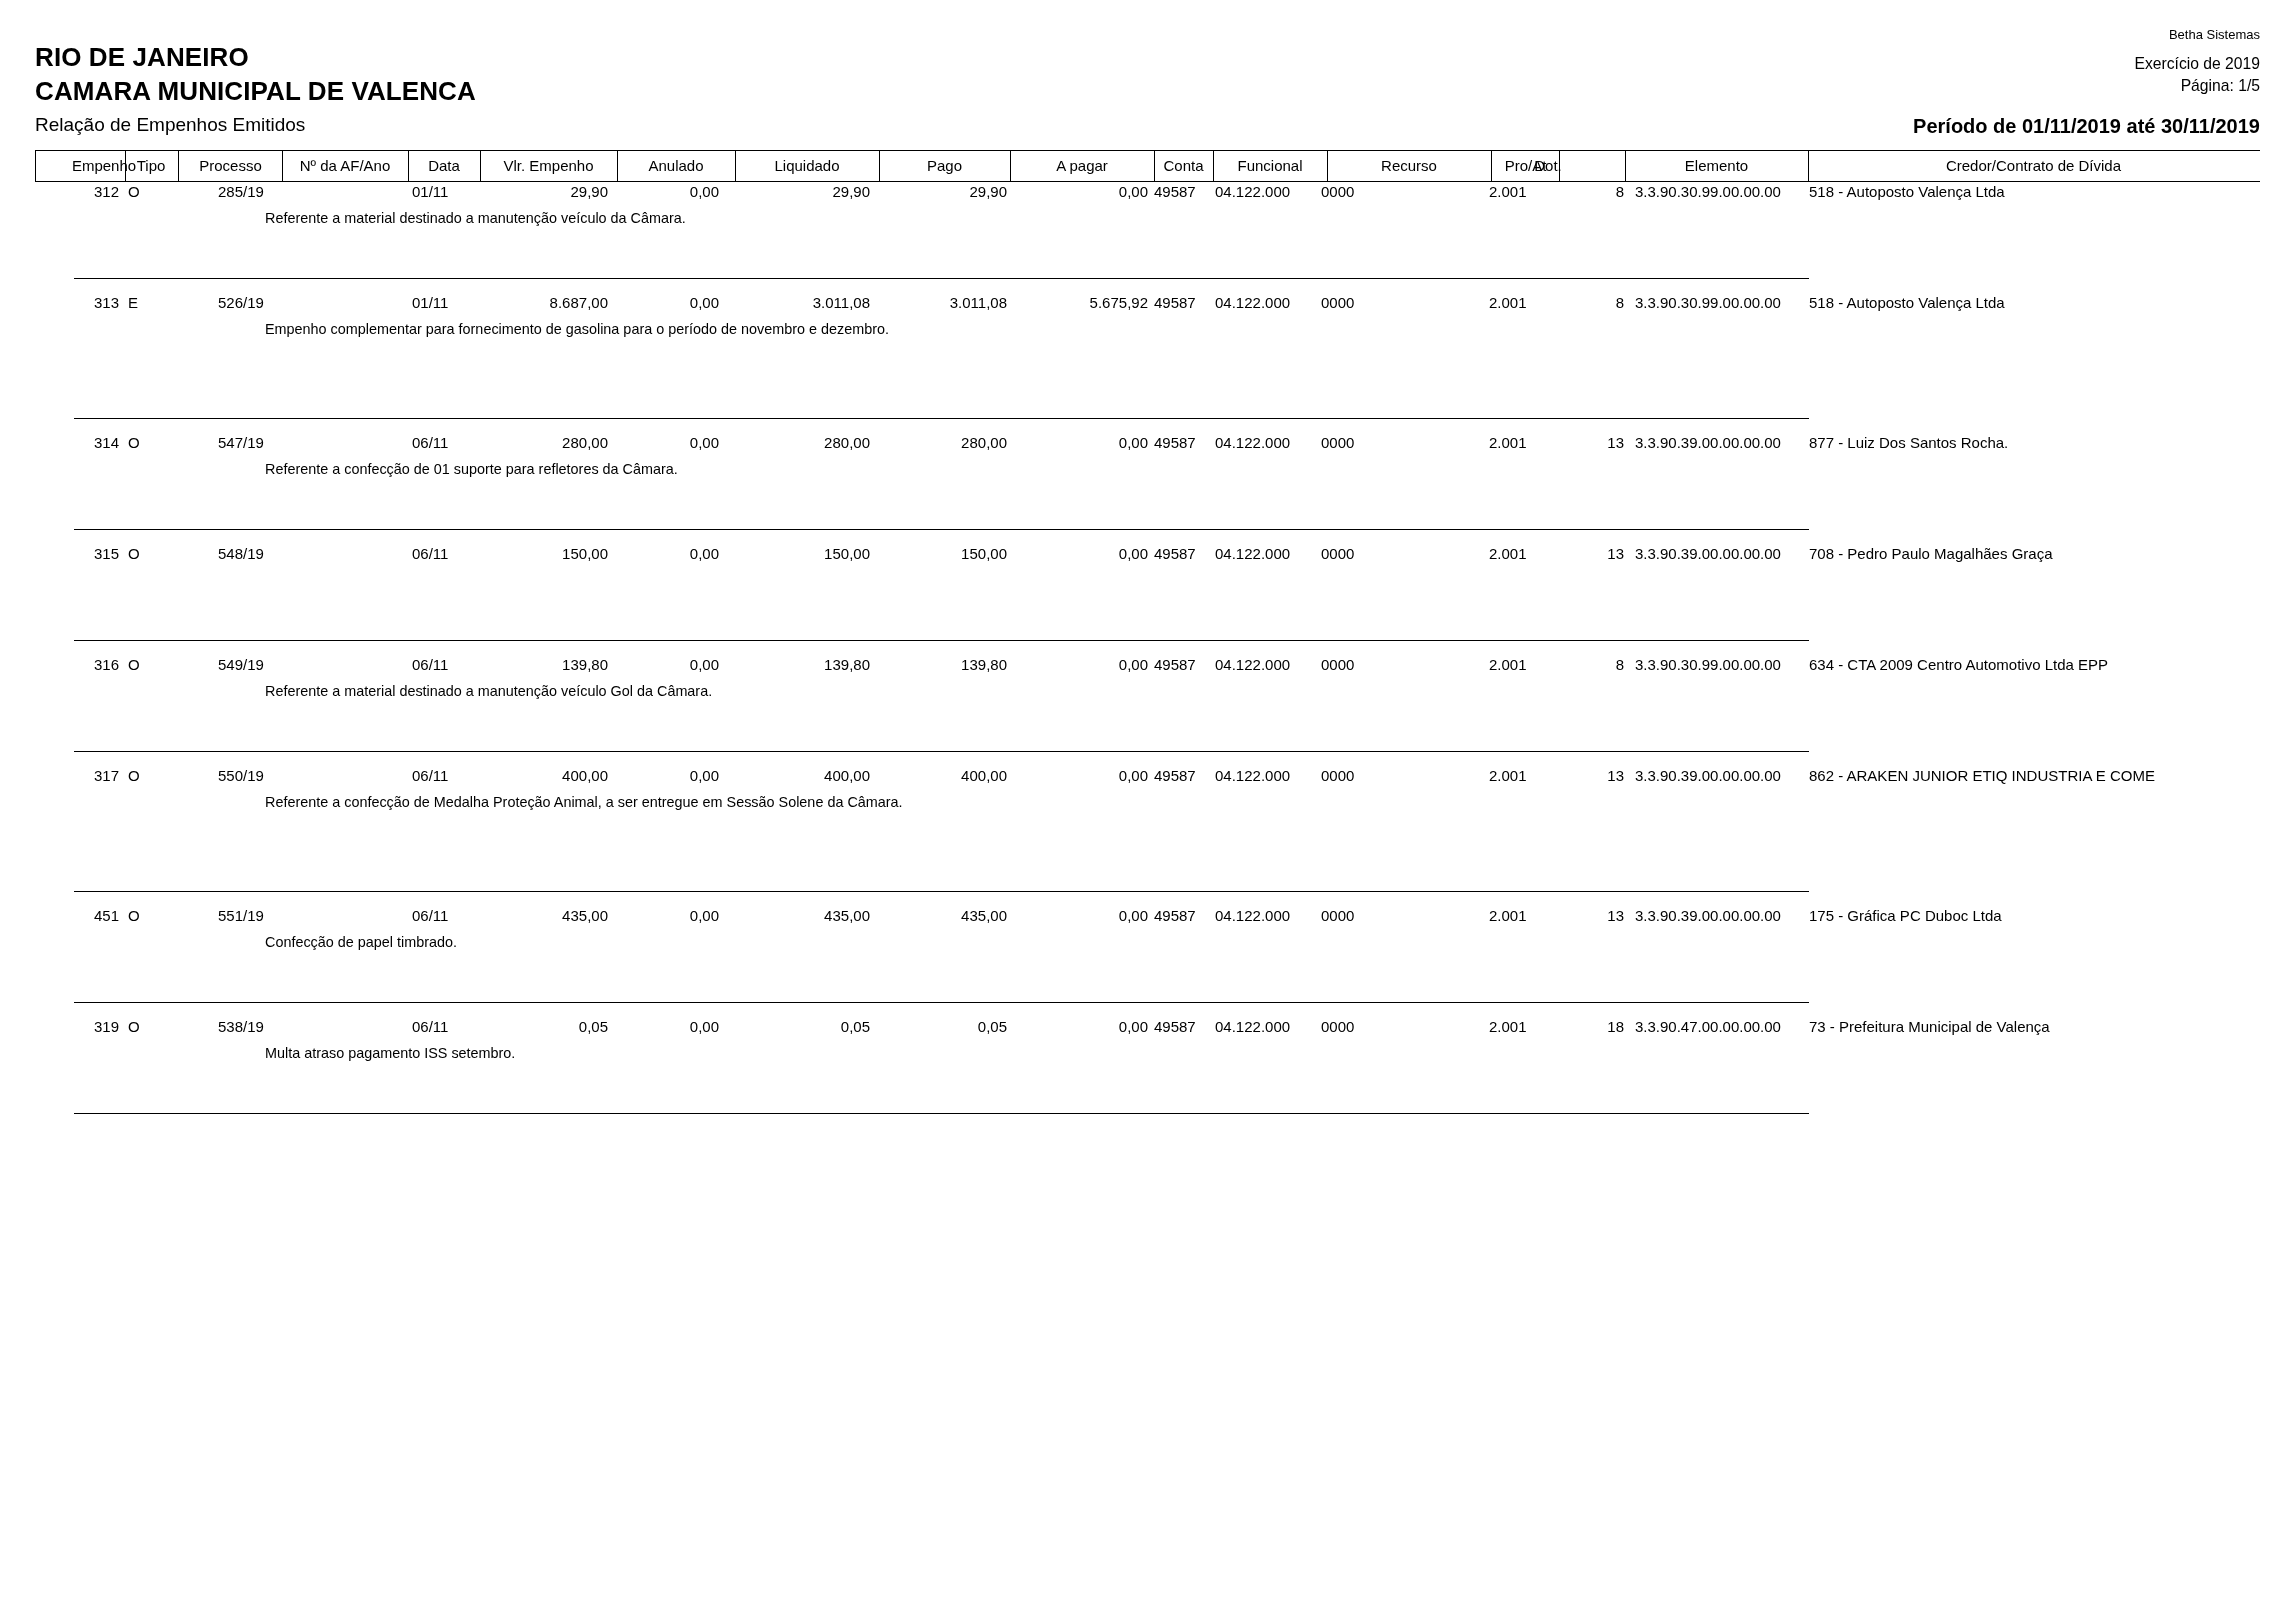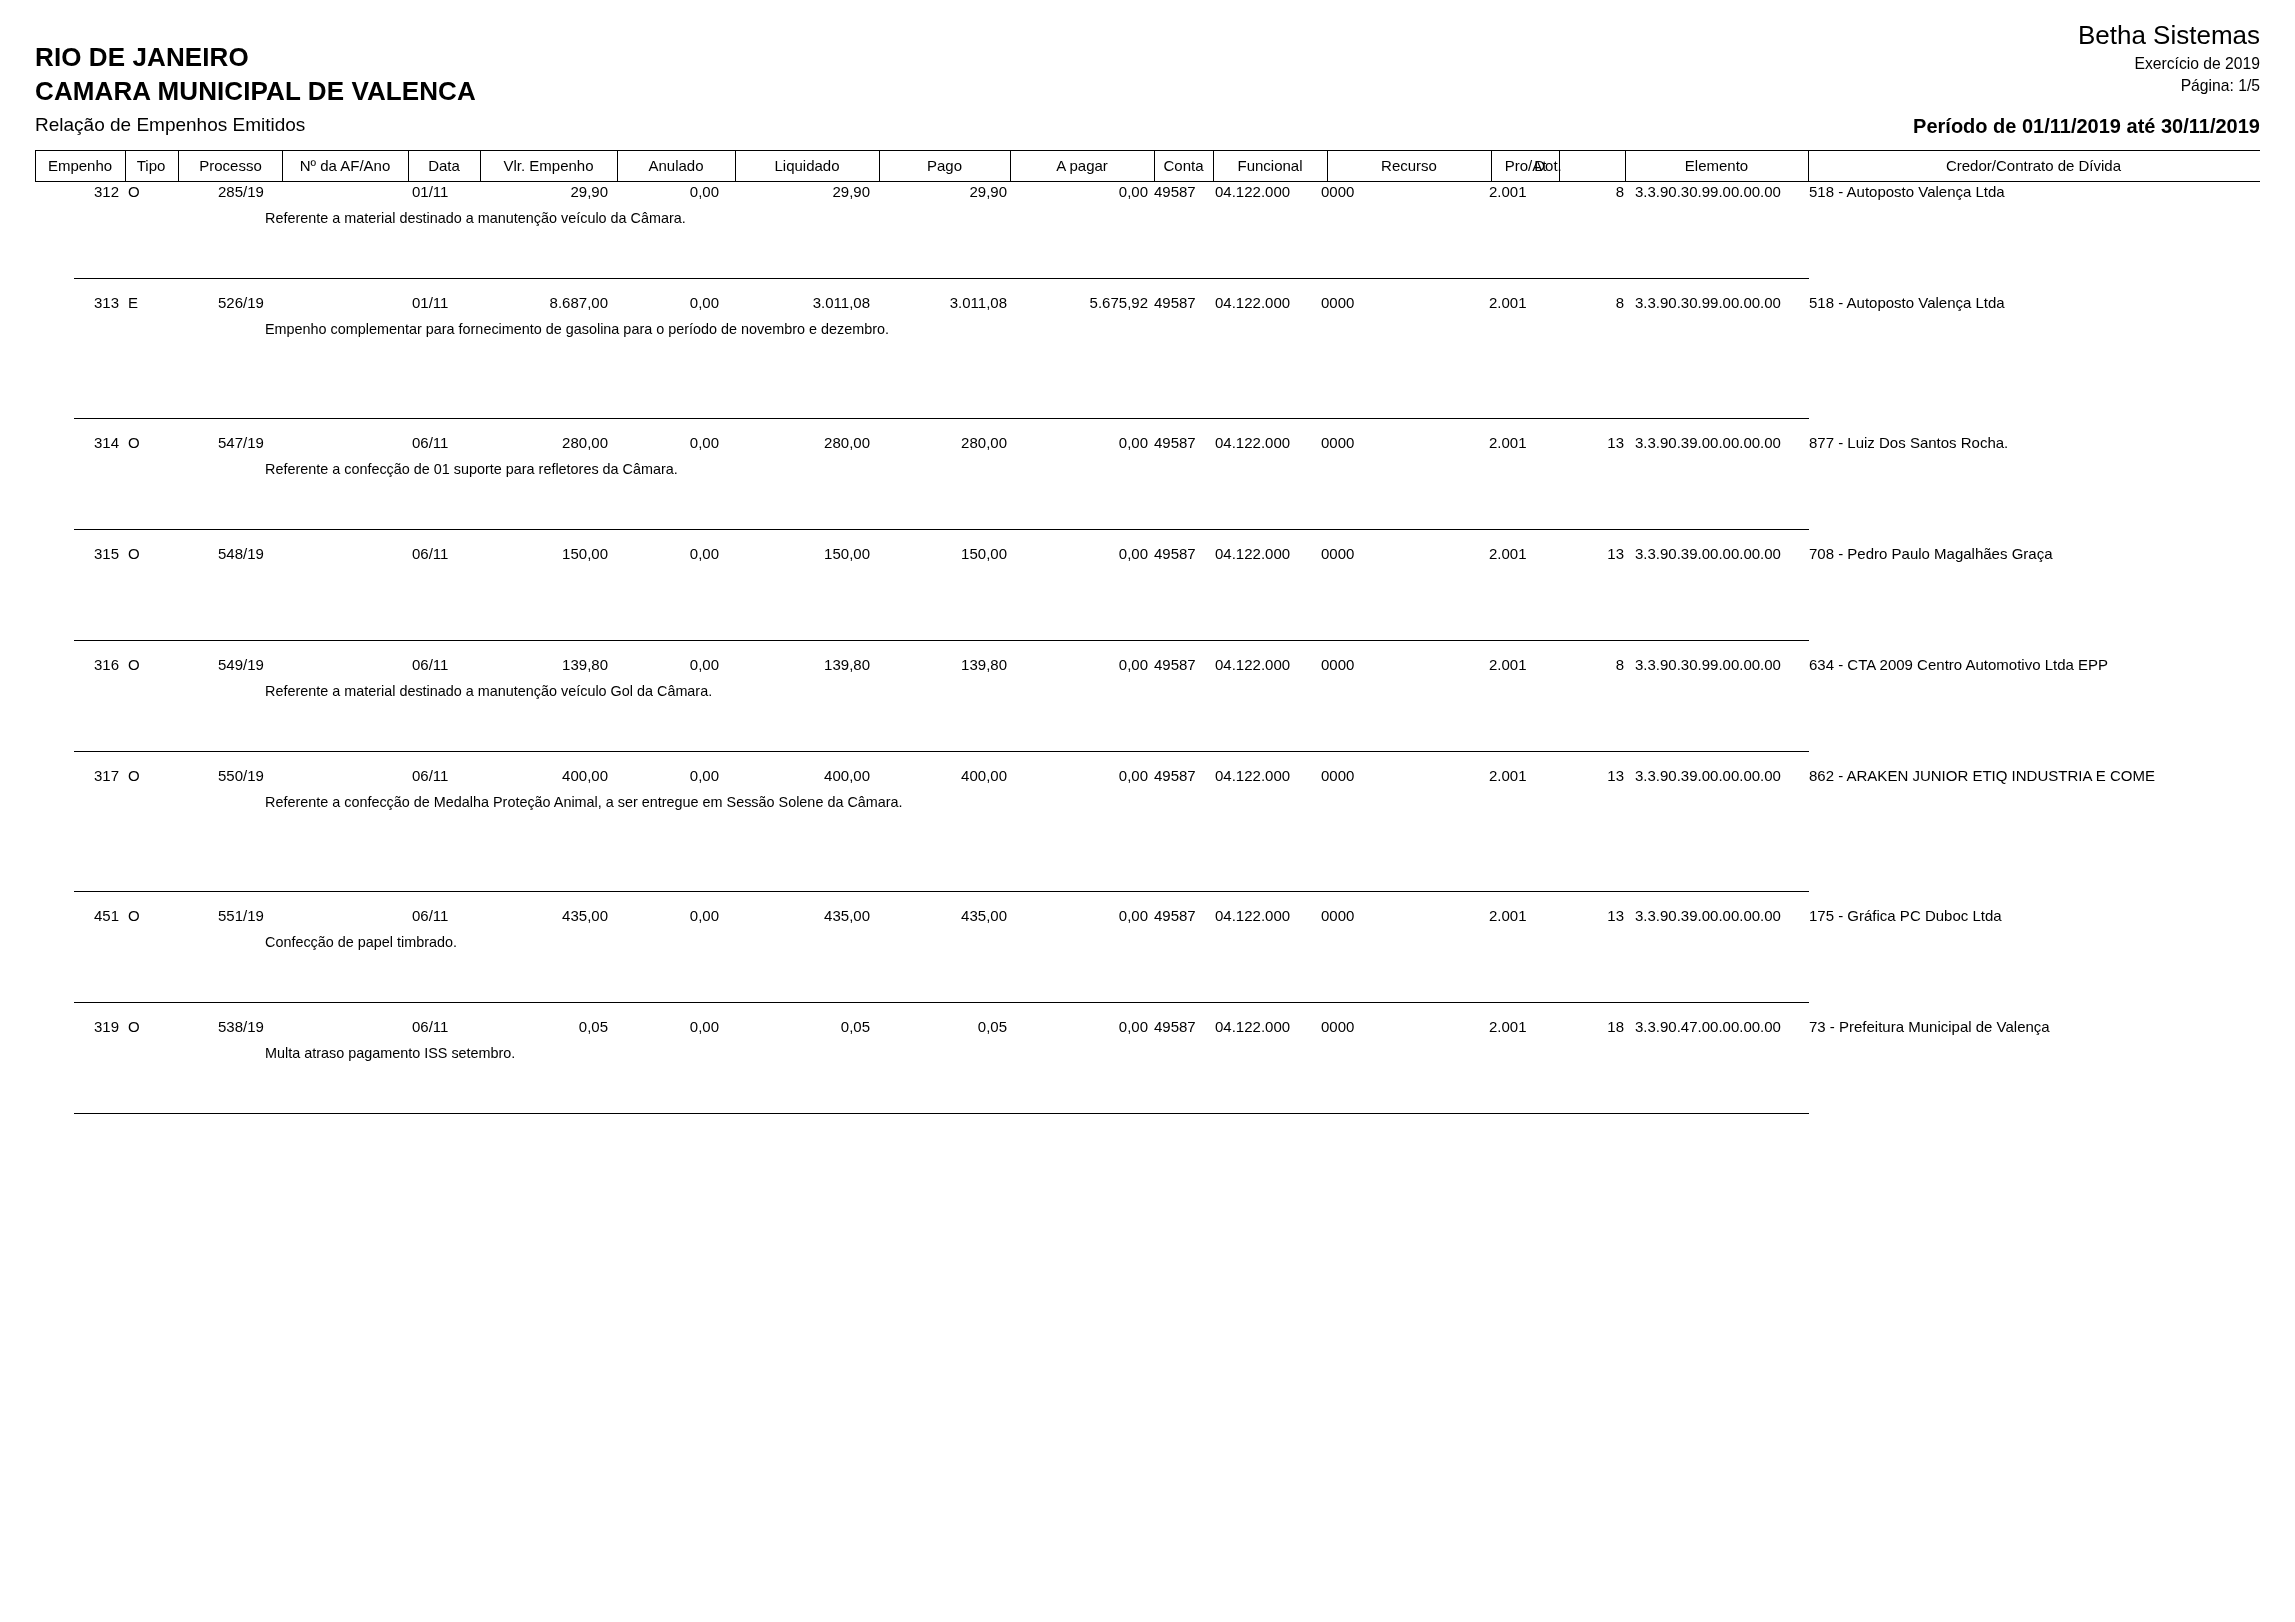--- a/index.html
+++ b/index.html
@@ -49,21 +49,21 @@
     line-height: 27.5px;
     margin-top: 2.6px;
   }
   .hdr-right {
     position: absolute;
     right: 0;
     top: 0;
     text-align: right;
   }
   .brand {
-    font-size: 26px;
+    font-size: 13px;
     line-height: 26px;
     margin-bottom: 5.2px;
   }
   .exercise {
     font-size: 15.7px;
     line-height: 22px;
   }
   .page-no {
     font-size: 15.7px;
     line-height: 22px;
@@ -152,21 +152,21 @@
     <div class="hdr-right">
       <div class="brand">Betha Sistemas</div>
       <div class="exercise">Exercício de 2019</div>
       <div class="page-no">Página: 1/5</div>
       <div class="period">Período de 01/11/2019 até 30/11/2019</div>
     </div>
   </div>
 
   <div class="colhead">
     <div class="sep" style="left:0px;"></div>
-    <div class="cell" style="left:0px;width:90px;">Empenho</div>
+    <div class="cell" style="left:0px;width:90px;padding-left:24px;">Empenho</div>
     <div class="sep" style="left:90px;"></div>
     <div class="cell" style="left:90px;width:52px;">Tipo</div>
     <div class="sep" style="left:143px;"></div>
     <div class="cell" style="left:143px;width:105px;">Processo</div>
     <div class="sep" style="left:247px;"></div>
     <div class="cell" style="left:247px;width:126px;">Nº da AF/Ano</div>
     <div class="sep" style="left:373px;"></div>
     <div class="cell" style="left:373px;width:72px;">Data</div>
     <div class="sep" style="left:445px;"></div>
     <div class="cell" style="left:445px;width:137px;">Vlr. Empenho</div>

